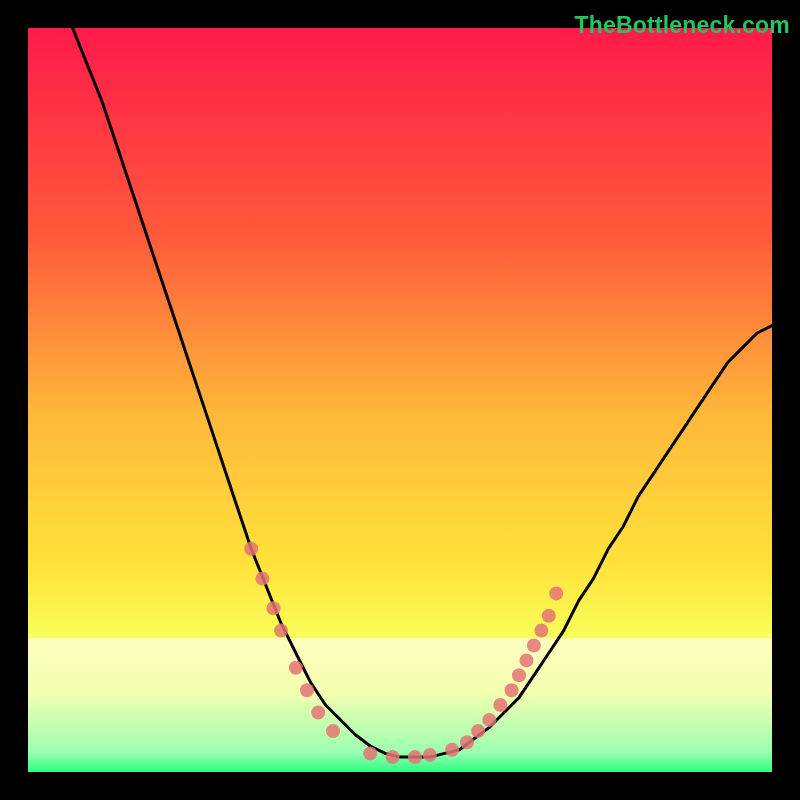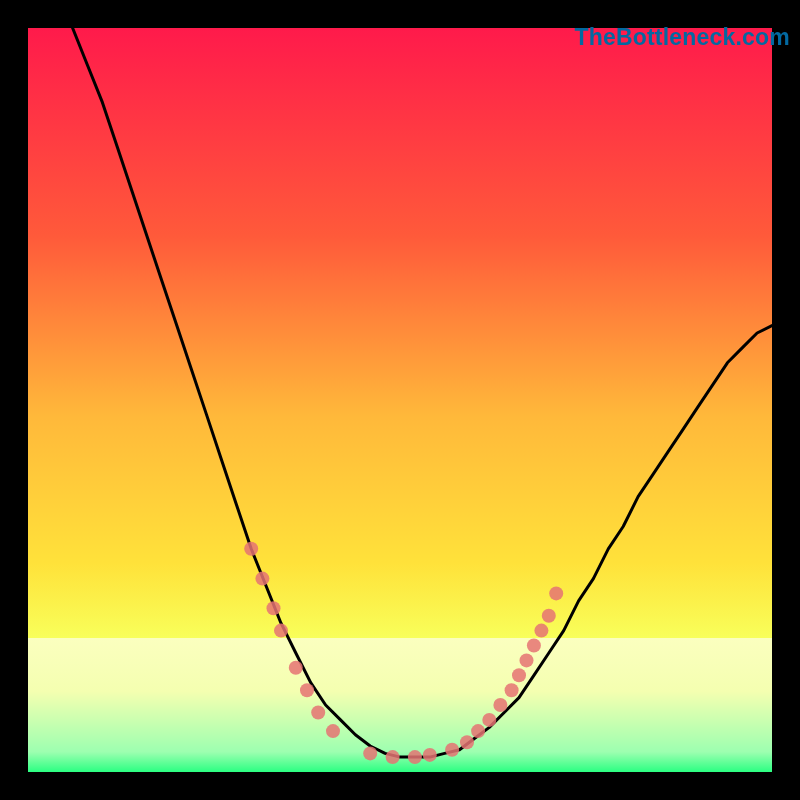--- a/index.html
+++ b/index.html
@@ -21,23 +21,23 @@
   }
   .plot {
     position: absolute;
     left: 0;
     top: 0;
     width: 744px;
     height: 744px;
   }
   .watermark {
     position: absolute;
-    top: 24px;
+    top: 12px;
     right: 10px;
-    color: #0369a1;
+    color: #22c55e;
     font-size: 23px;
     font-weight: 600;
     letter-spacing: 0.2px;
     user-select: none;
   }
   svg { display: block; }
 </style>
 </head>
 <body>
 

